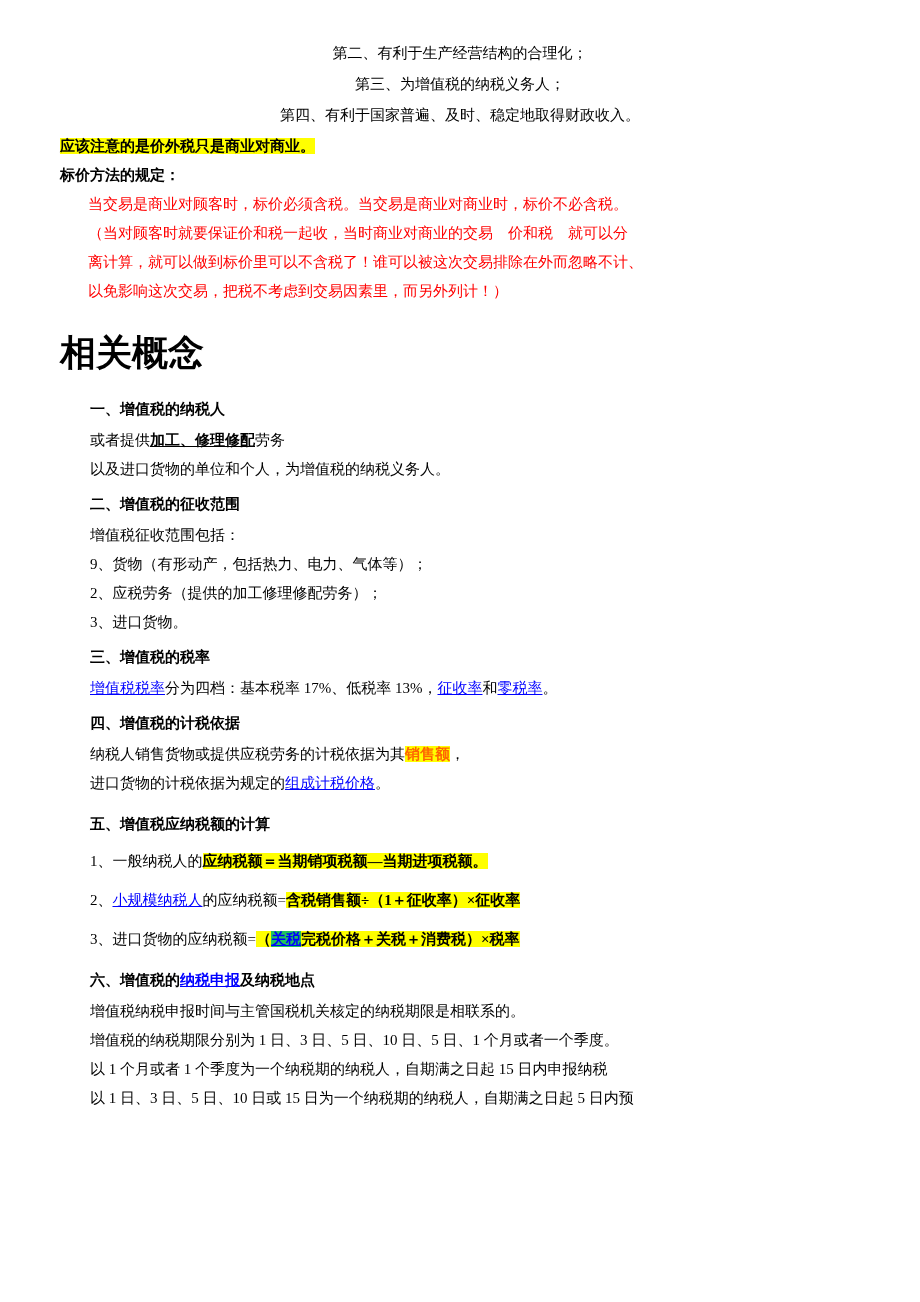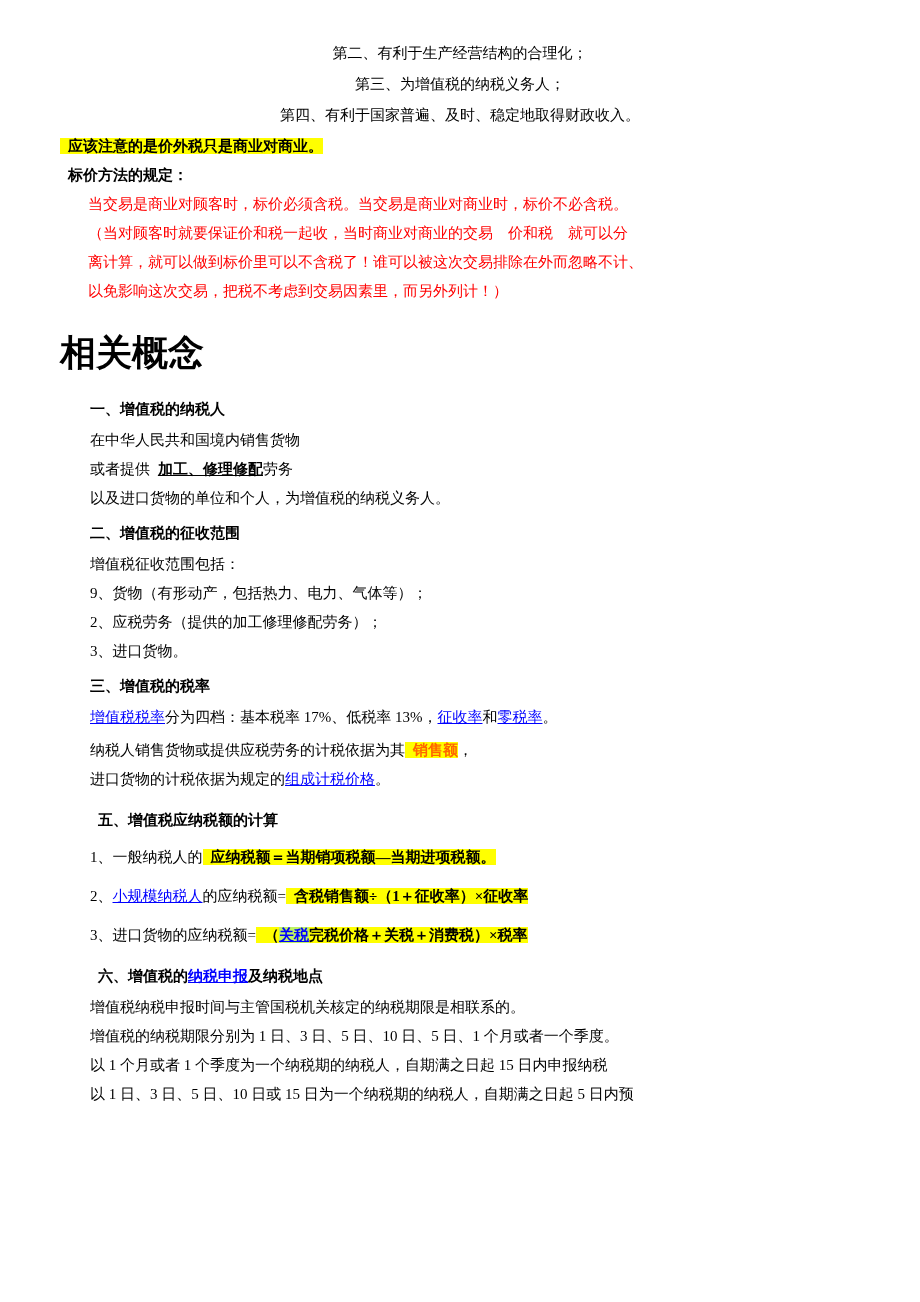--- a/index.html
+++ b/index.html
@@ -19,21 +19,20 @@
     }
     .intro-lines {
       margin-bottom: 4px;
       text-align: center;
     }
     .highlight-yellow-span {
       background-color: #ffff00;
     }
     .bold {
       font-weight: bold;
-      padding-left: 8px;
     }
     .red-bold {
       color: #ff0000;
       font-weight: normal;
       margin-left: 28px;
     }
     .orange-bold {
       color: #ff6600;
       font-weight: bold;
     }
@@ -88,62 +87,62 @@
   <p class="red-bold">当交易是商业对顾客时，标价必须含税。当交易是商业对商业时，标价不必含税。</p>
   <p class="red-bold">（当对顾客时就要保证价和税一起收，当时商业对商业的交易　价和税　就可以分</p>
   <p class="red-bold">离计算，就可以做到标价里可以不含税了！谁可以被这次交易排除在外而忽略不计、</p>
   <p class="red-bold">以免影响这次交易，把税不考虑到交易因素里，而另外列计！）</p>
 </div>
 
 <h1 class="section-heading">相关概念</h1>
 
 <div class="indent section-block">
   <p class="subsection-heading">一、增值税的纳税人</p>
-  <p>在中华人民共和国境内销售货物</p>
   <p>或者提供<span class="underline-text bold">加工、修理修配</span>劳务</p>
   <p>以及进口货物的单位和个人，为增值税的纳税义务人。</p>
 </div>
 
 <div class="indent section-block">
   <p class="subsection-heading">二、增值税的征收范围</p>
   <p>增值税征收范围包括：</p>
   <p>9、货物（有形动产，包括热力、电力、气体等）；</p>
   <p>2、应税劳务（提供的加工修理修配劳务）；</p>
   <p>3、进口货物。</p>
 </div>
 
 <div class="indent section-block">
   <p class="subsection-heading">三、增值税的税率</p>
   <p>
     <a class="link-blue">增值税税率</a>分为四档：基本税率 17%、低税率 13%，<a class="link-blue">征收率</a>和<a class="link-blue">零税率</a>。
   </p>
 </div>
 
 <div class="indent section-block">
+  <p class="subsection-heading">四、增值税的计税依据</p>
   <p>
     纳税人销售货物或提供应税劳务的计税依据为其<span class="highlight-yellow-span bold orange-bold">销售额</span>，
   </p>
   <p style="">
     进口货物的计税依据为规定的<a class="link-blue">组成计税价格</a>。
   </p>
 </div>
 
 <div class="indent section-block spacing-top">
   <p class="subsection-heading bold">五、增值税应纳税额的计算</p>
 
   <p class="formula-line">
     1、一般纳税人的<span class="highlight-yellow-span bold">应纳税额＝当期销项税额—当期进项税额。</span>
   </p>
 
   <p class="formula-line" style="margin-top: 12px;">
     2、<a class="link-blue">小规模纳税人</a>的应纳税额=<span class="highlight-yellow-span bold">含税销售额÷（1＋征收率）×征收率</span>
   </p>
 
   <p class="formula-line" style="margin-top: 12px;">
-    3、进口货物的应纳税额=<span class="highlight-yellow-span bold">（<a class="link-blue" style="background-color:#bef264;">关税</a>完税价格＋关税＋消费税）×税率</span>
+    3、进口货物的应纳税额=<span class="highlight-yellow-span bold">（<a class="link-blue" style="background-color:#22c55e;">关税</a>完税价格＋关税＋消费税）×税率</span>
   </p>
 </div>
 
 <div class="indent section-block spacing-top">
   <p class="subsection-heading bold">
     六、增值税的<a class="link-blue">纳税申报</a>及纳税地点
   </p>
   <p>增值税纳税申报时间与主管国税机关核定的纳税期限是相联系的。</p>
   <p>增值税的纳税期限分别为 1 日、3 日、5 日、10 日、5 日、1 个月或者一个季度。</p>
   <p>以 1 个月或者 1 个季度为一个纳税期的纳税人，自期满之日起 15 日内申报纳税</p>

